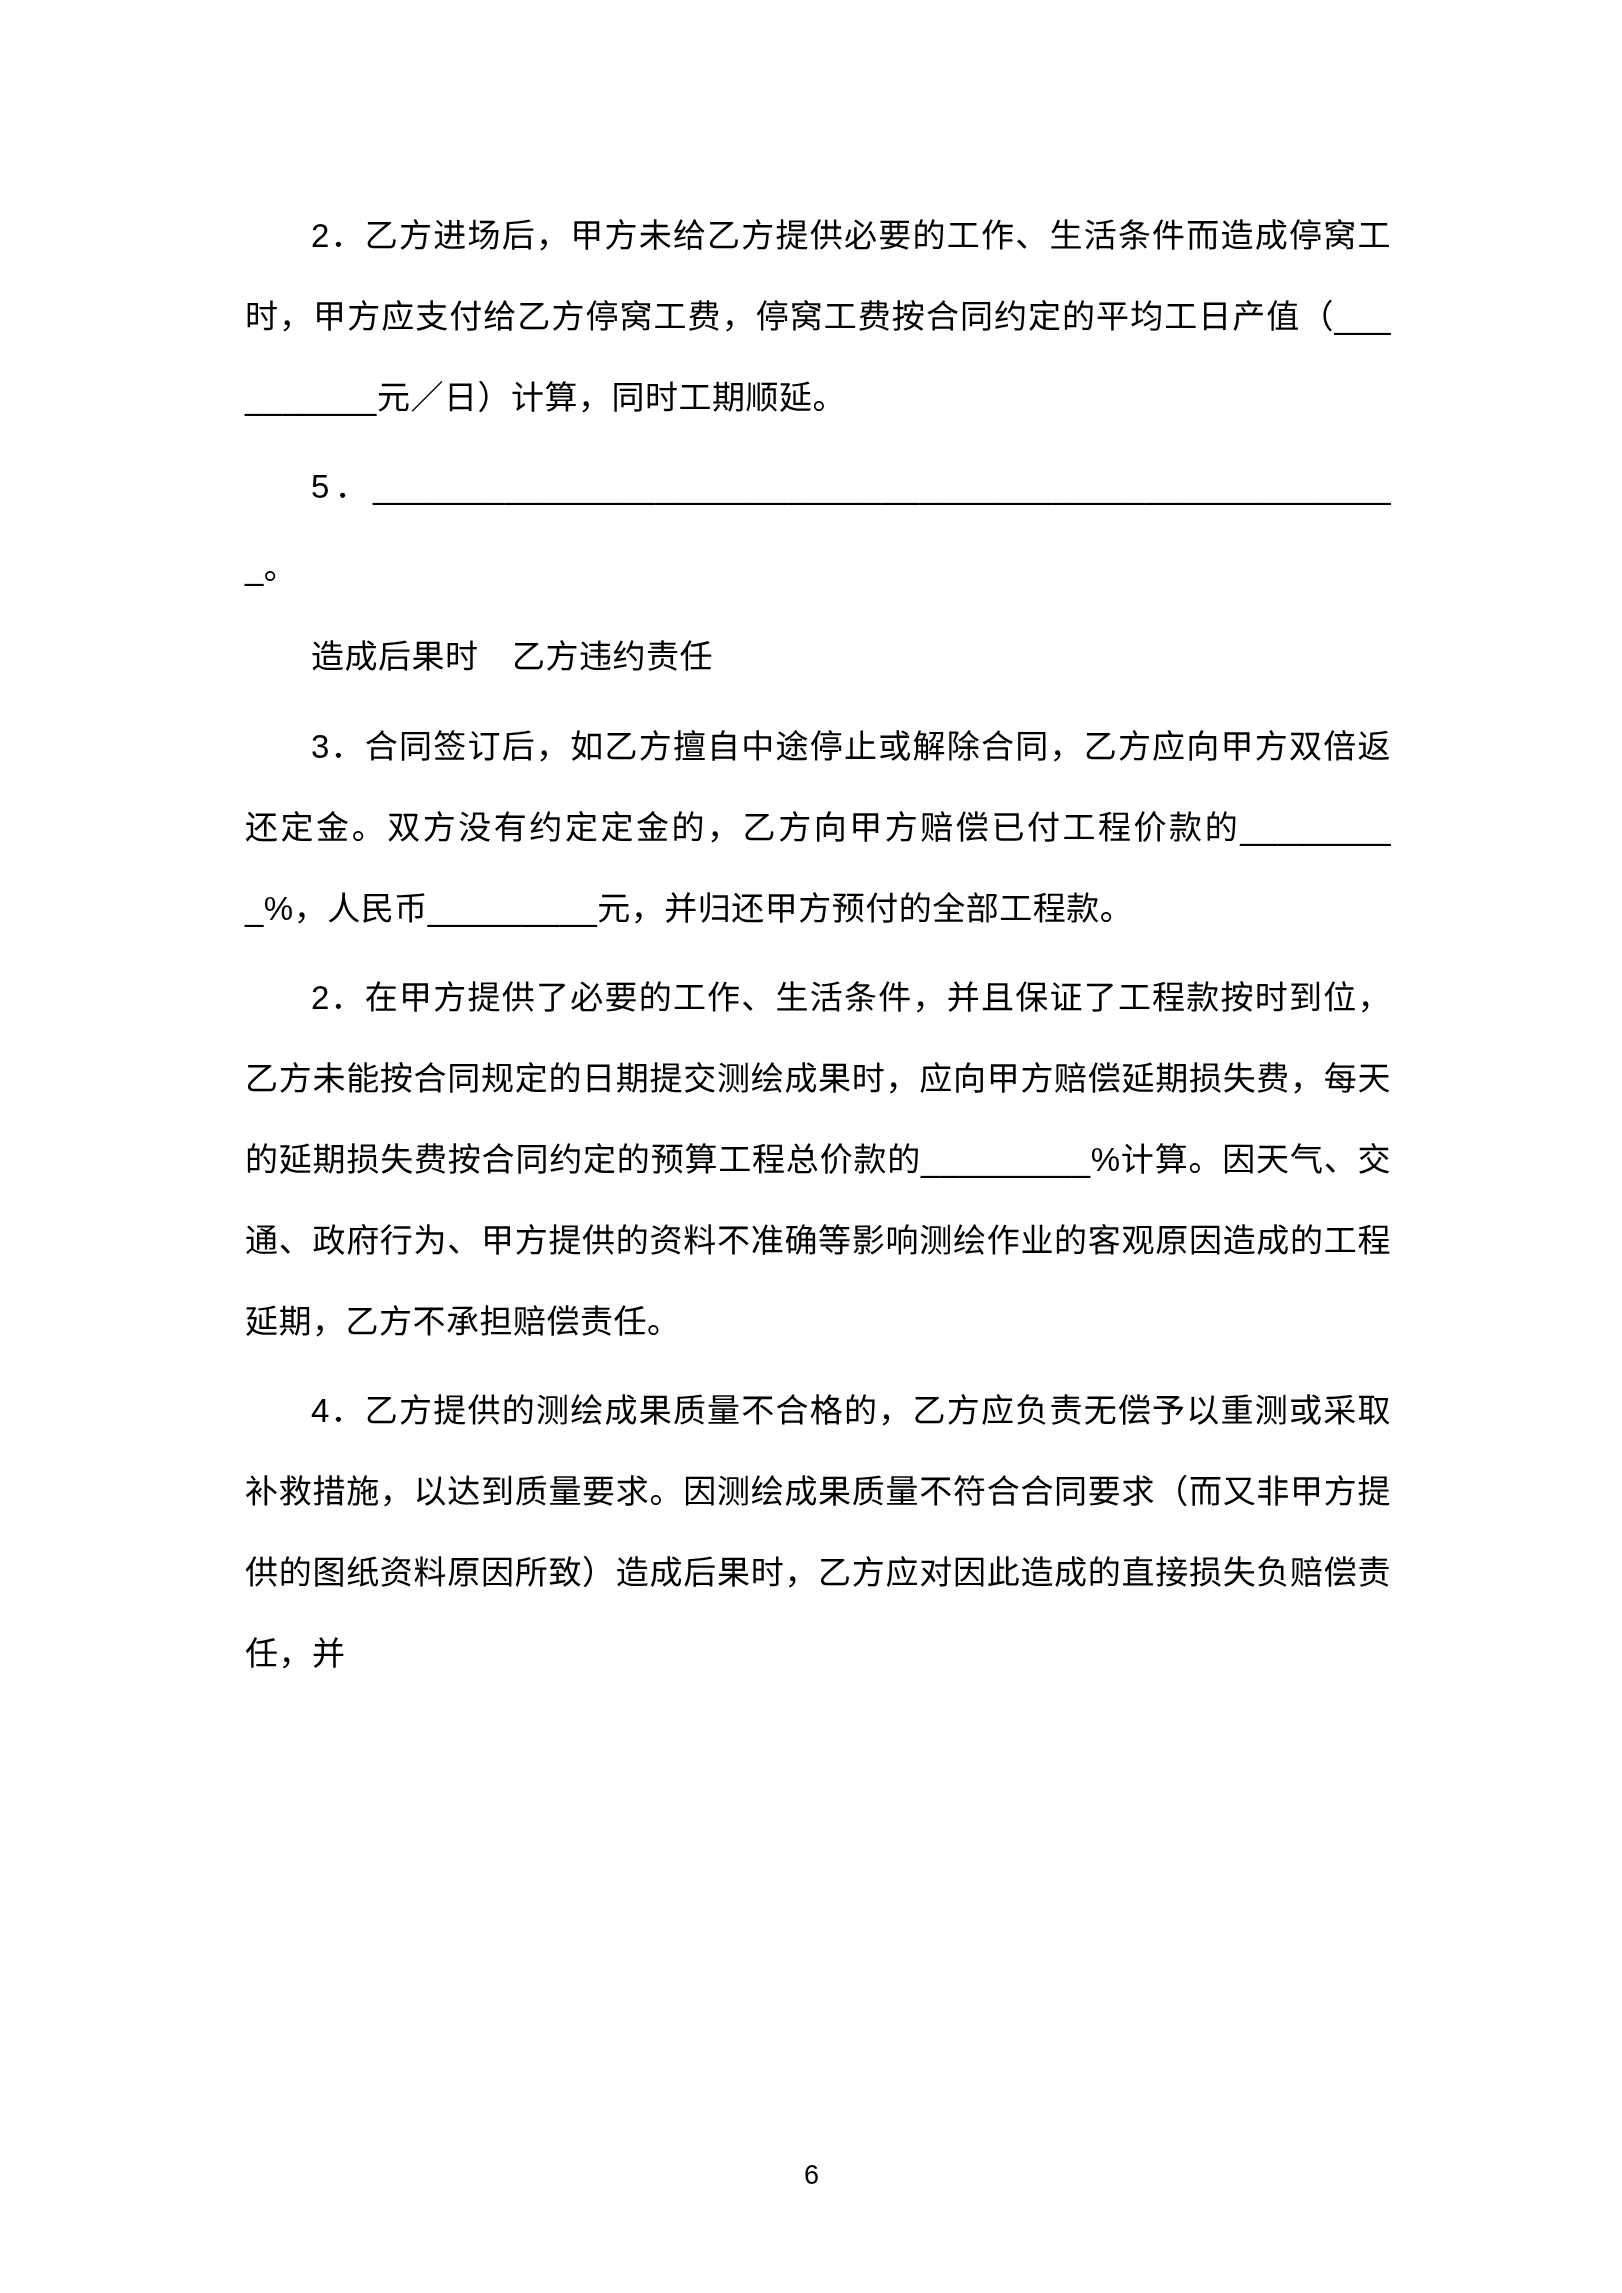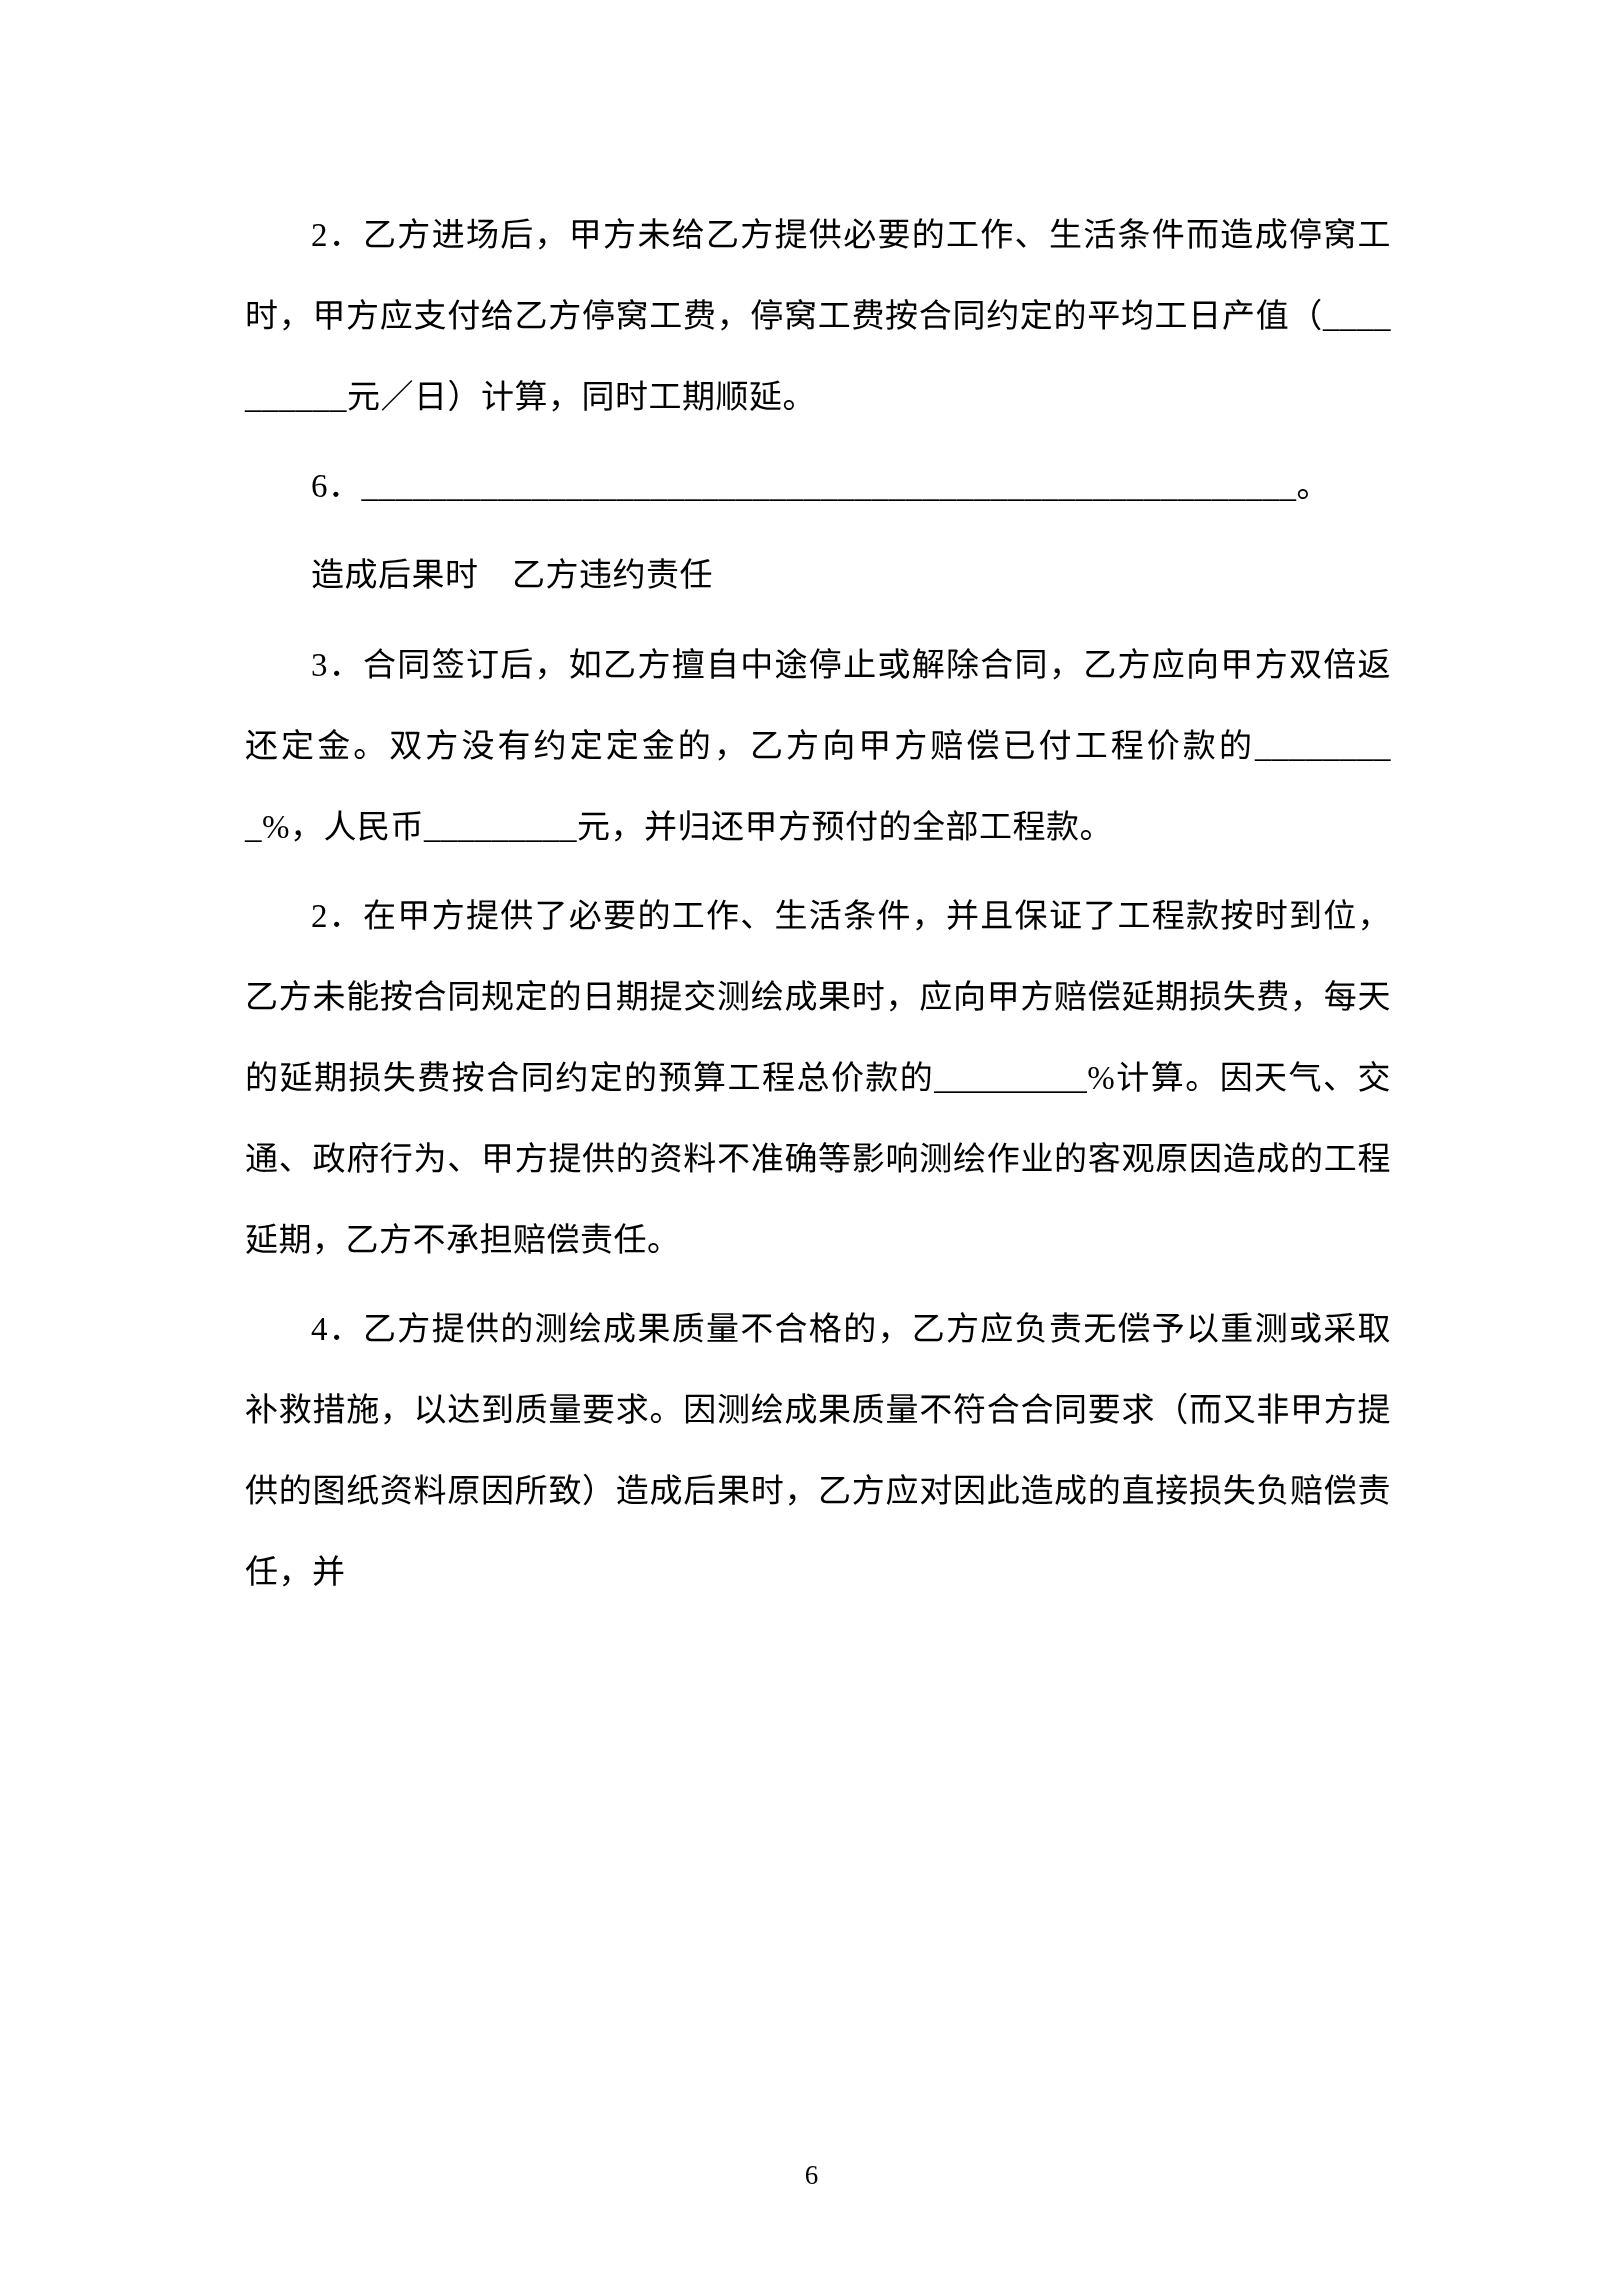--- a/index.html
+++ b/index.html
@@ -6,21 +6,21 @@
     margin: 0;
     padding: 0;
     background: #ffffff;
   }
   .page {
     position: relative;
     width: 1623px;
     height: 2294px;
     background: #ffffff;
     overflow: hidden;
-    font-family: Liberation Serif, serif;
+    font-family: Liberation Sans, sans-serif;
     color: #000000;
   }
   .content {
     position: absolute;
     left: 245px;
     top: 195px;
     width: 1146px;
     font-size: 33px;
     line-height: 81px;
     text-align: justify;
@@ -51,21 +51,21 @@
 <body>
 
 <div class="page">
 
   <div class="content">
 
     <p class="para">2．乙方进场后，甲方未给乙方提供必要的工作、生活条件而造成停窝工时，甲方应支付给乙方停窝工费，停窝工费按合同约定的平均工日产值（__________元／日）计算，同时工期顺延。</p>
 
 
 
-    <p class="para">6．_______________________________________________________。</p>
+    <p class="para">5．_______________________________________________________。</p>
 
     <p class="clause-heading">造成后果时　乙方违约责任</p>
 
     <p class="para">3．合同签订后，如乙方擅自中途停止或解除合同，乙方应向甲方双倍返还定金。双方没有约定定金的，乙方向甲方赔偿已付工程价款的_________%，人民币_________元，并归还甲方预付的全部工程款。</p>
 
     <p class="para">2．在甲方提供了必要的工作、生活条件，并且保证了工程款按时到位，乙方未能按合同规定的日期提交测绘成果时，应向甲方赔偿延期损失费，每天的延期损失费按合同约定的预算工程总价款的_________%计算。因天气、交通、政府行为、甲方提供的资料不准确等影响测绘作业的客观原因造成的工程延期，乙方不承担赔偿责任。</p>
 
     <p class="para">4．乙方提供的测绘成果质量不合格的，乙方应负责无偿予以重测或采取补救措施，以达到质量要求。因测绘成果质量不符合合同要求（而又非甲方提供的图纸资料原因所致）造成后果时，乙方应对因此造成的直接损失负赔偿责任，并</p>
 
   </div>

